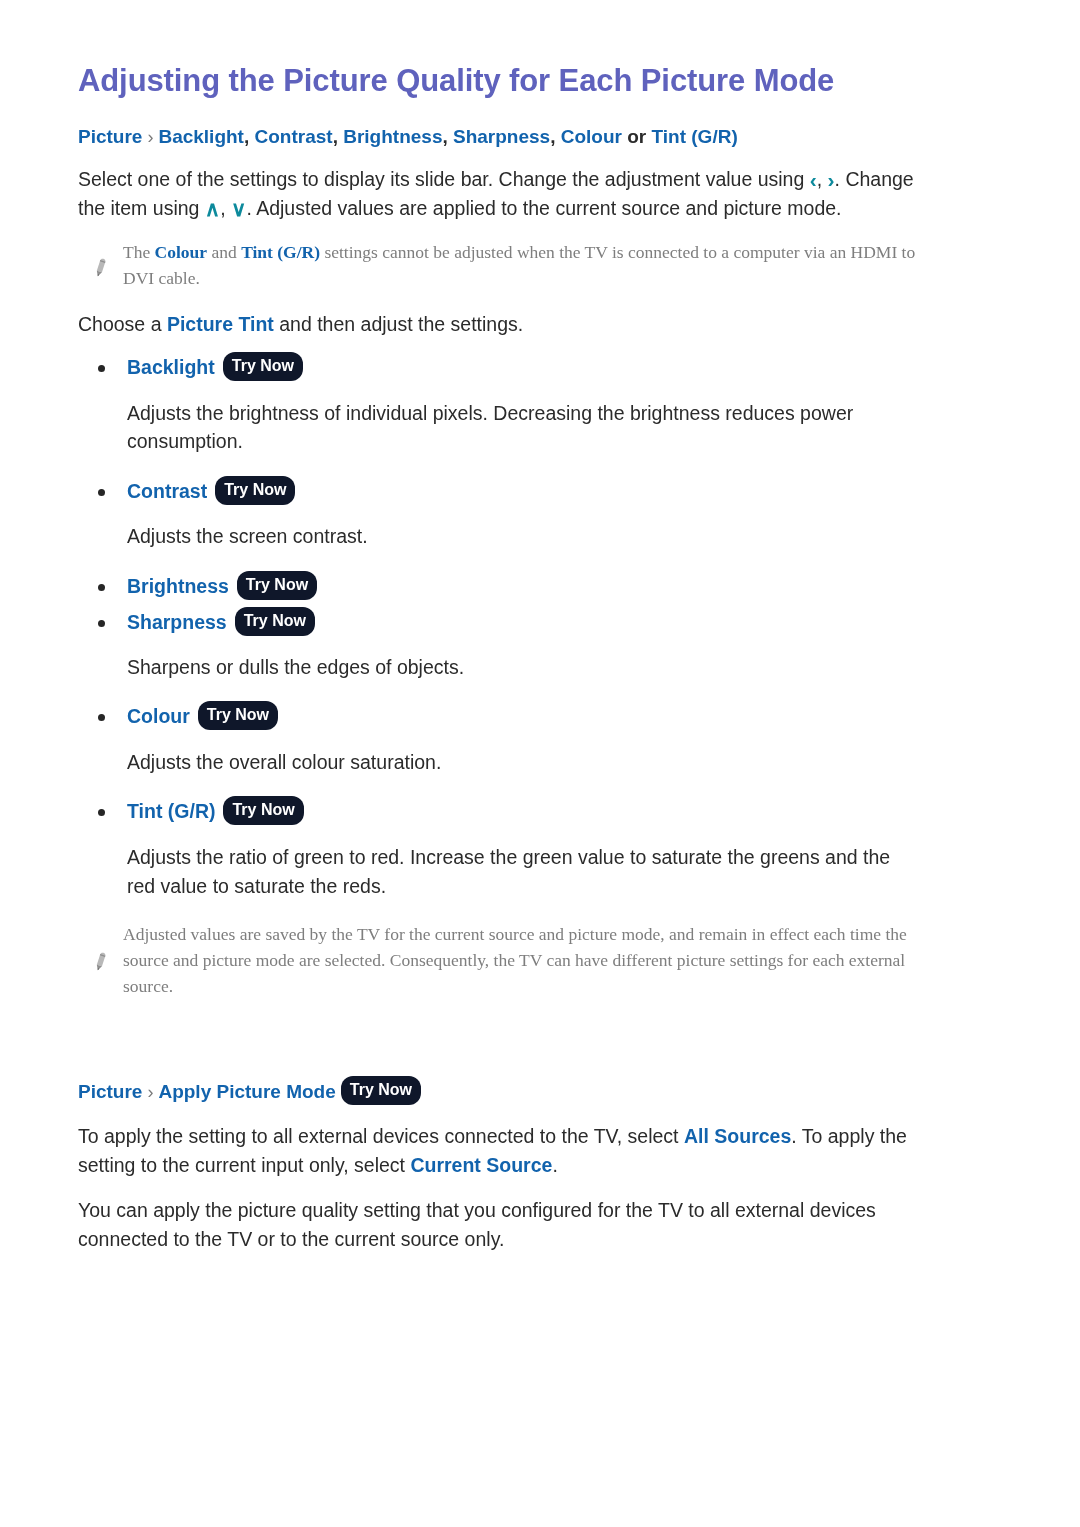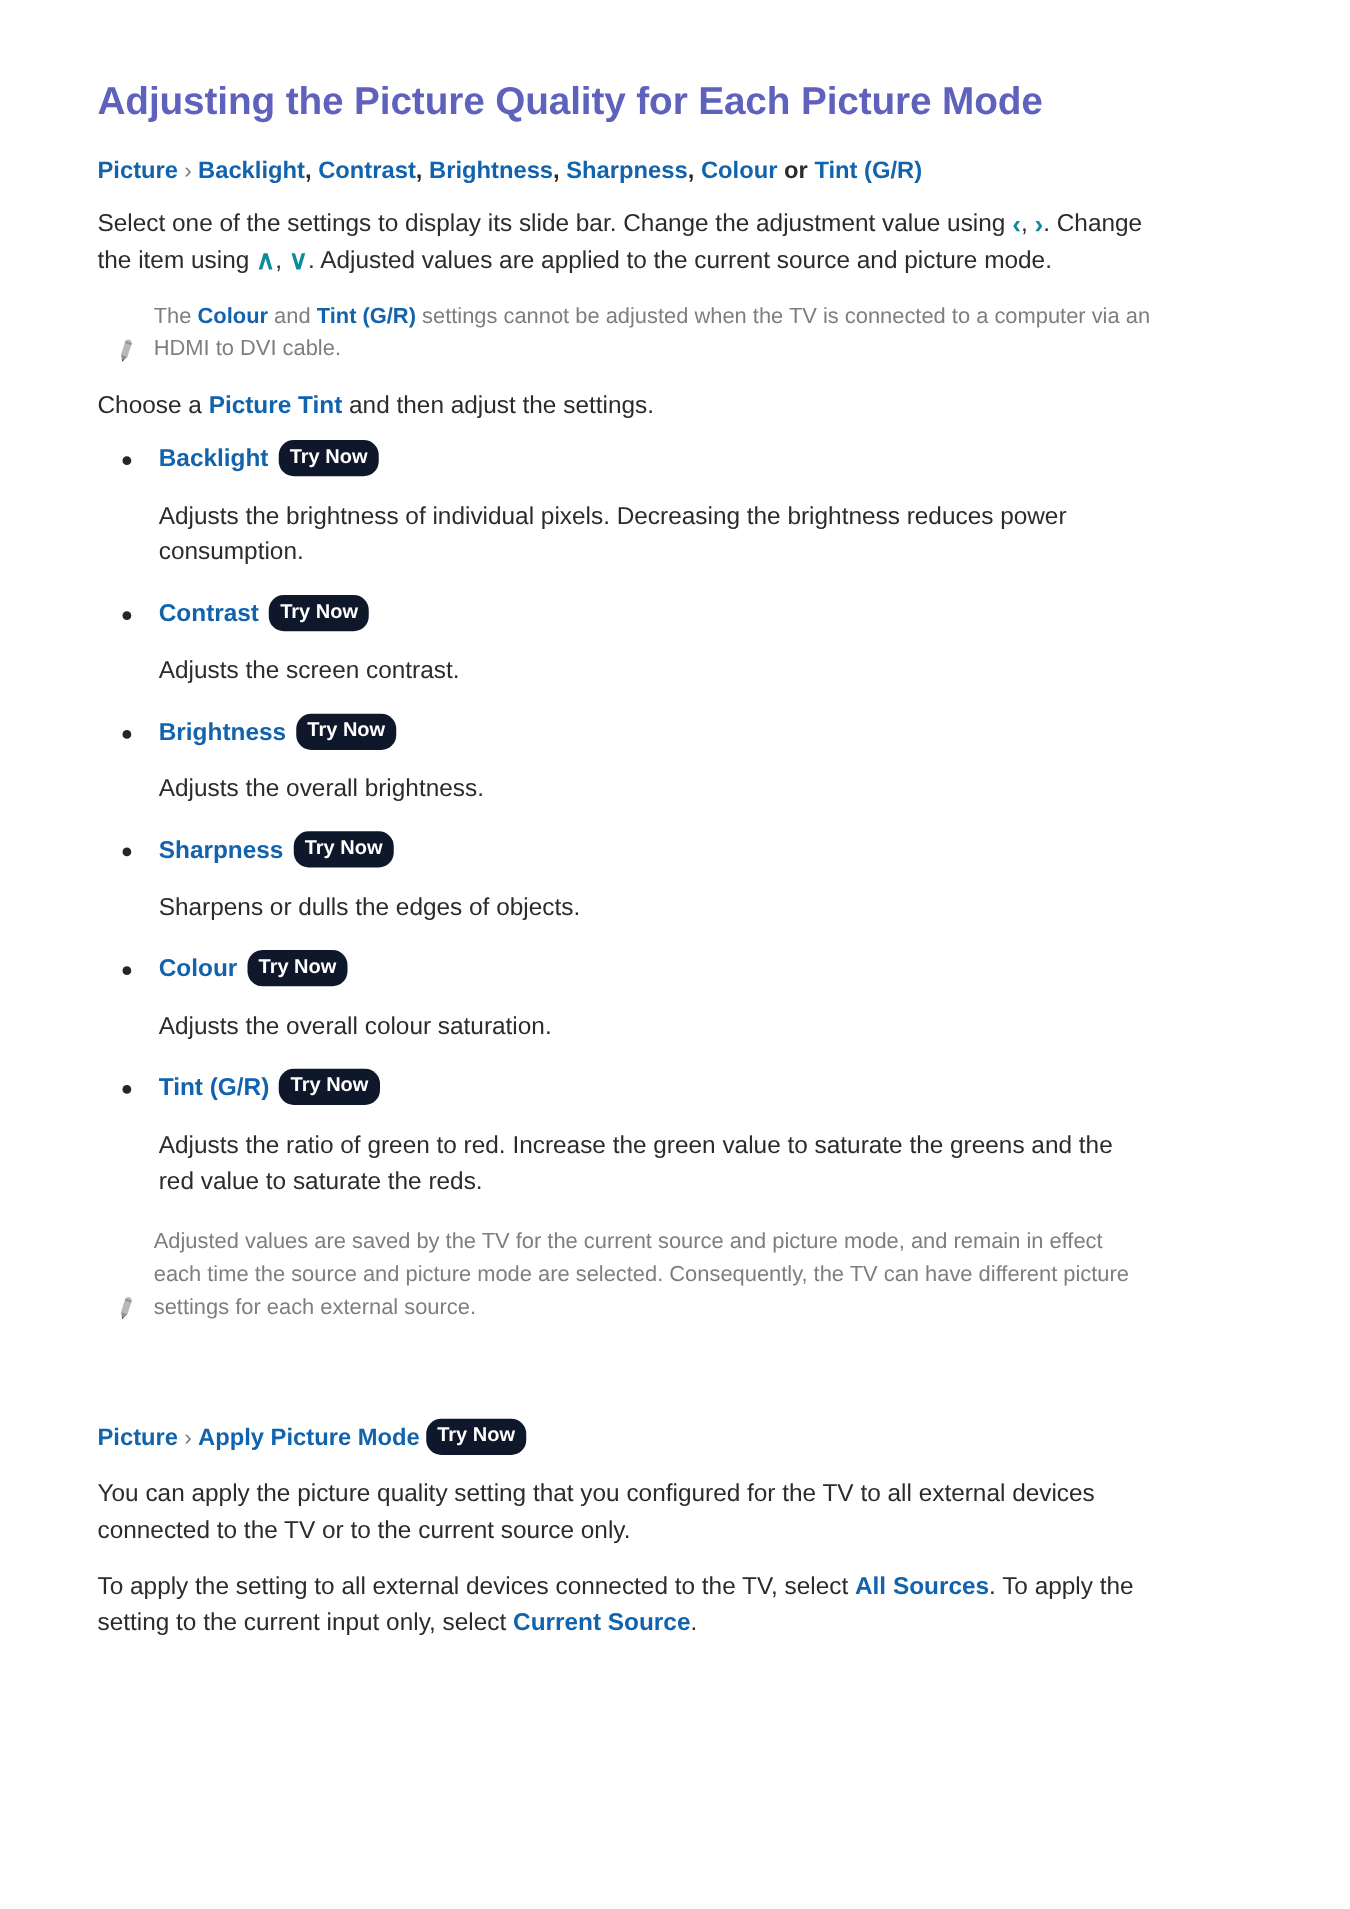--- a/index.html
+++ b/index.html
@@ -79,24 +79,25 @@
     font-size: 21px;
     line-height: 0;
     position: relative;
     top: 1px;
     letter-spacing: 0;
   }
 
   
   .note {
     display: flex;
-    align-items: flex-end;
+    align-items: center;
     gap: 13px;
     margin: 0 0 18px 0;
     padding-left: 12px;
+    font-family: Liberation Serif, serif;
   }
   .note-icon {
     flex: 0 0 auto;
     width: 20px;
     height: 22px;
     margin-top: 5px;
   }
   .note-text {
     font-size: 17.5px;
     line-height: 1.5;
@@ -237,21 +238,20 @@
       </div>
       <p class="setting-desc">Adjusts the screen contrast.</p>
     </li>
 
     <li>
       <div class="setting-row">
         <span class="bullet"></span>
         <span class="setting-name">Brightness</span>
         <span class="try-now">Try Now</span>
       </div>
-      <p class="setting-desc">Adjusts the overall brightness.</p>
     </li>
 
     <li>
       <div class="setting-row">
         <span class="bullet"></span>
         <span class="setting-name">Sharpness</span>
         <span class="try-now">Try Now</span>
       </div>
       <p class="setting-desc">Sharpens or dulls the edges of objects.</p>
     </li>
@@ -290,21 +290,21 @@
     <span class="note-text">Adjusted values are saved by the TV for the current source and picture mode, and remain in effect each time the source and picture mode are selected. Consequently, the TV can have different picture settings for each external source.</span>
   </div>
 
   <div class="section-gap"></div>
 
 
   <div class="breadcrumb">
     <span class="crumb">Picture</span><span class="sep">›</span><span class="crumb">Apply Picture Mode</span><span class="try-now inline-crumb">Try Now</span>
   </div>
 
-  <p class="body-text">You can apply the picture quality setting that you configured for the TV to all external devices connected to the TV or to the current source only.</p>
-
   <p class="body-text">
     <span>To apply the setting to all external devices connected to the TV, select</span>
     <span class="link">All Sources</span><span>. To apply the setting to the current input only, select</span>
     <span class="link">Current Source</span><span>.</span>
   </p>
 
+  <p class="body-text">You can apply the picture quality setting that you configured for the TV to all external devices connected to the TV or to the current source only.</p>
+
 </div>
 
 </body></html>

